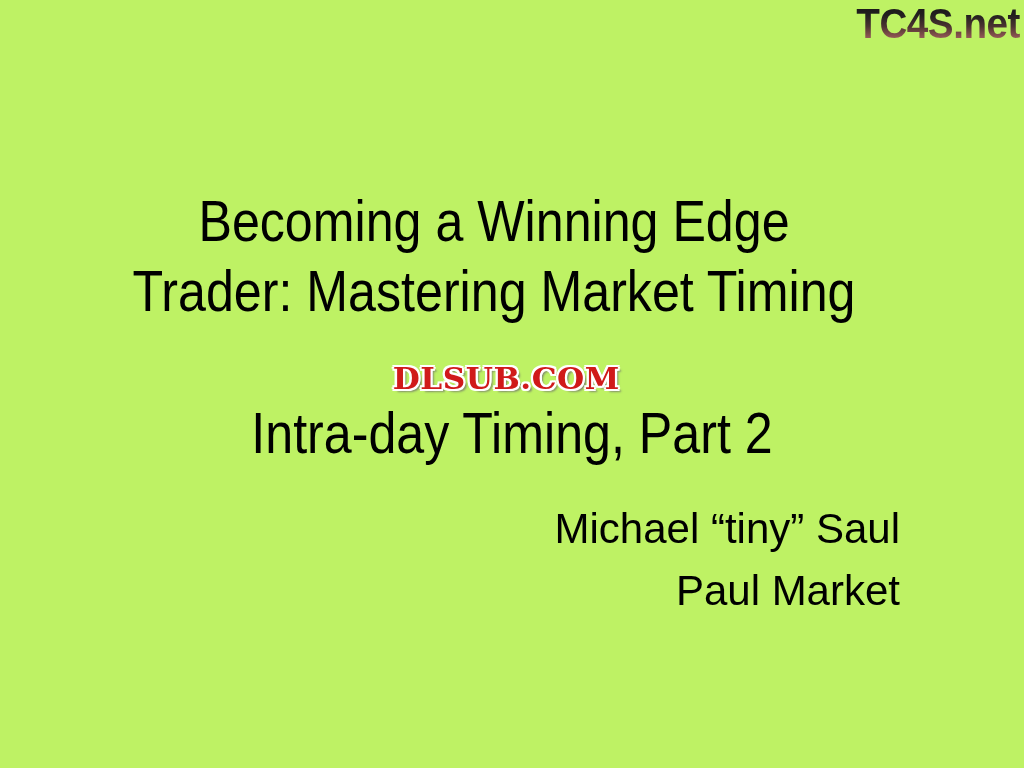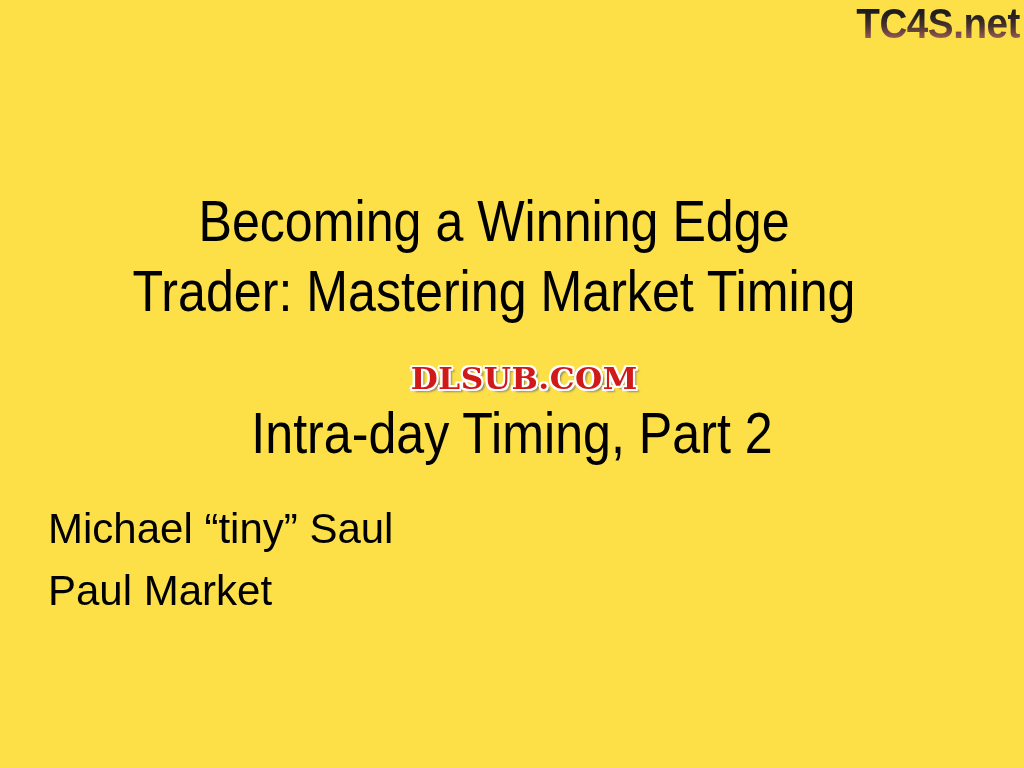--- a/index.html
+++ b/index.html
@@ -12,21 +12,21 @@
     height: 768px;
     background: #ffffff;
     font-family: "Liberation Sans", sans-serif;
     overflow: hidden;
   }
 
   .slide {
     position: relative;
     width: 1024px;
     height: 768px;
-    background: #fde047;
+    background: #bef264;
   }
 
   
   .tc4s-logo {
     position: absolute;
     top: 2px;
     right: 4px;
     font-family: "Liberation Sans", sans-serif;
     font-weight: bold;
     font-size: 42px;
@@ -82,37 +82,36 @@
     transform: scaleX(0.88);
     white-space: nowrap;
   }
 
   
   .author-block {
     position: absolute;
     top: 498px;
     left: 0;
     width: 900px;
-    text-align: left;
-    padding-left: 48px;
+    text-align: right;
   }
   .author-line {
     font-family: "Liberation Sans", sans-serif;
     font-weight: normal;
     font-size: 42px;
     line-height: 62px;
     color: #000000;
     white-space: nowrap;
   }
 
   
   .dlsub-watermark {
     position: absolute;
     top: 358px;
-    left: 378px;
+    left: 360px;
     width: 292px;
     height: 42px;
     display: flex;
     align-items: center;
     justify-content: center;
     user-select: none;
   }
   .dlsub-text {
     font-family: "DejaVu Serif", serif;
     font-weight: bold;

